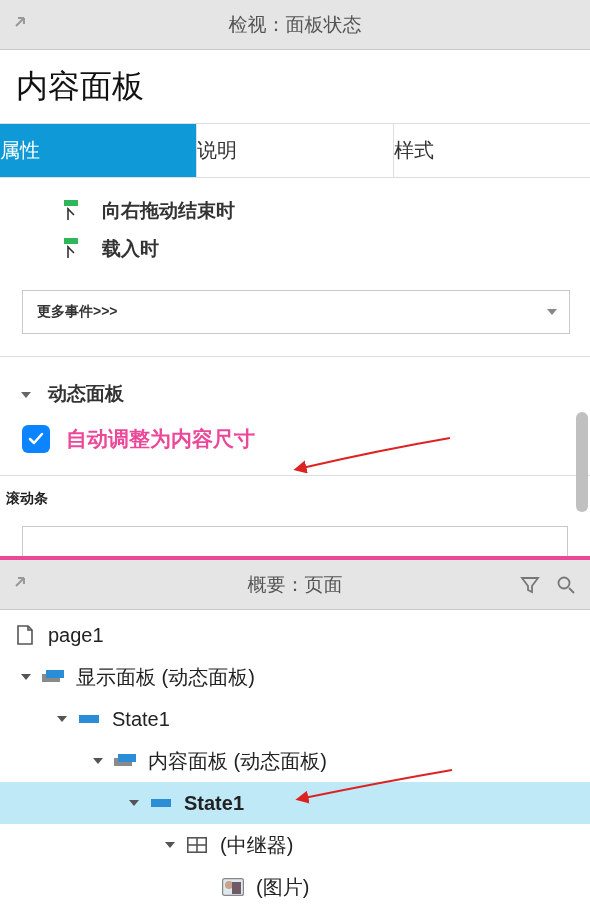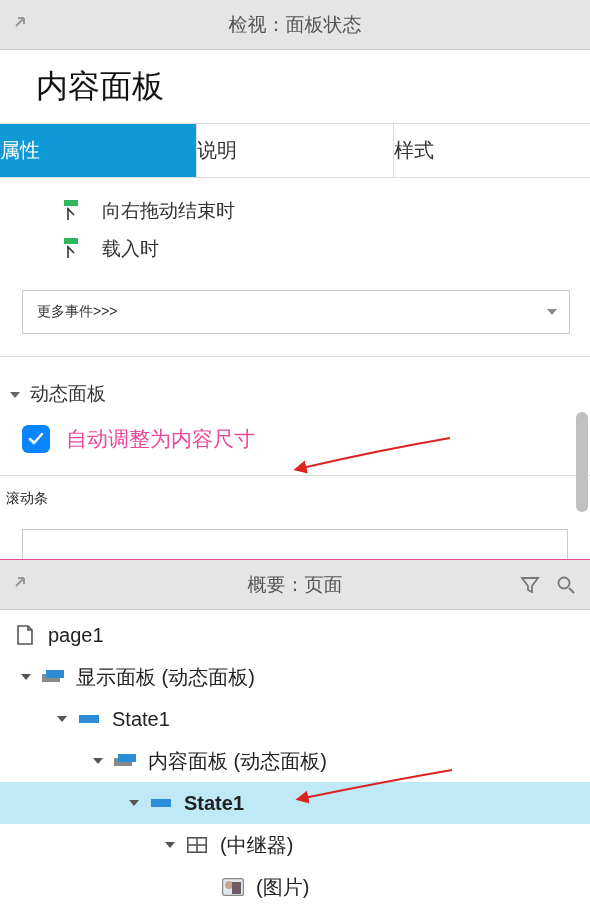--- a/index.html
+++ b/index.html
@@ -12,44 +12,44 @@
   }
   .pane-header .popout {
     position: absolute; left: 14px; top: 12px; color: #999;
   }
   .pane-header .right-icons {
     position: absolute; right: 14px; top: 0; height:100%;
     display: flex; align-items: center; gap: 16px; color:#888;
   }
 
   .widget-title-bar {
-    height: 74px; display:flex; align-items:center; padding: 0 36px;
+    height: 74px; display:flex; align-items:center; padding: 0 16px;
     border-bottom: 1px solid #ddd;
   }
   .widget-title-bar .title { font-size: 32px; color:#111; }
 
   .tabs { display:flex; height: 54px; border-bottom: 1px solid #ddd; }
   .tab { flex:1; display:flex; align-items:center; 
          font-size: 20px; color:#333; cursor:pointer; }
   .tab.active { background:#0f9ad7; color:#fff; }
   .tab + .tab { border-left:1px solid #ddd; }
 
-  .props-body { position:relative; height: 382px; overflow:hidden; border-bottom:1px solid #ec4899; }
+  .props-body { position:relative; height: 382px; overflow:hidden; border-bottom:4px solid #ec4899;font-weight:bold; }
   .event-row { display:flex; align-items:center; padding:6px 0 6px 64px; font-size:19px; color:#333; }
   .event-row .evicon { width:22px; height:22px; margin-right:16px; display:flex; align-items:center; justify-content:center; }
   .spacer-14 { height:14px; }
 
   .more-events {
     margin: 22px 20px 0 22px; height:44px; border:1px solid #c9c9c9; background:#fff;
     display:flex; align-items:center; padding:0 14px; font-size:14px; color:#333;
     position:relative;
   }
   .more-events .dd { position:absolute; right:10px; top:50%; transform:translateY(-50%); color:#888; }
 
-  .section-head { display:flex; align-items:center; padding: 24px 0 0 8px; font-size:19px; color:#333; gap:8px; }
+  .section-head { display:flex; align-items:center; padding: 24px 0 0 19px; font-size:19px; color:#333; gap:15px; }
   .section-head .chev { transform: translateY(1px); }
 
   .checkbox-row { display:flex; align-items:center; padding: 18px 0 0 22px; gap:16px; font-size:21px; color:#ec4899; position:relative; }
   .checkbox-row .cb { width:28px; height:28px; border-radius:6px; background:#0a84ff; display:flex; align-items:center; justify-content:center; color:#fff; }
 
   .hr { height:1px; background:#ddd; margin:22px 0 0 0; }
 
   .scroll-label { padding: 14px 0 0 6px; font-size:14px; color:#222; }
   .partial-box {
     position:absolute; left:22px; right:22px; bottom:-10px;

